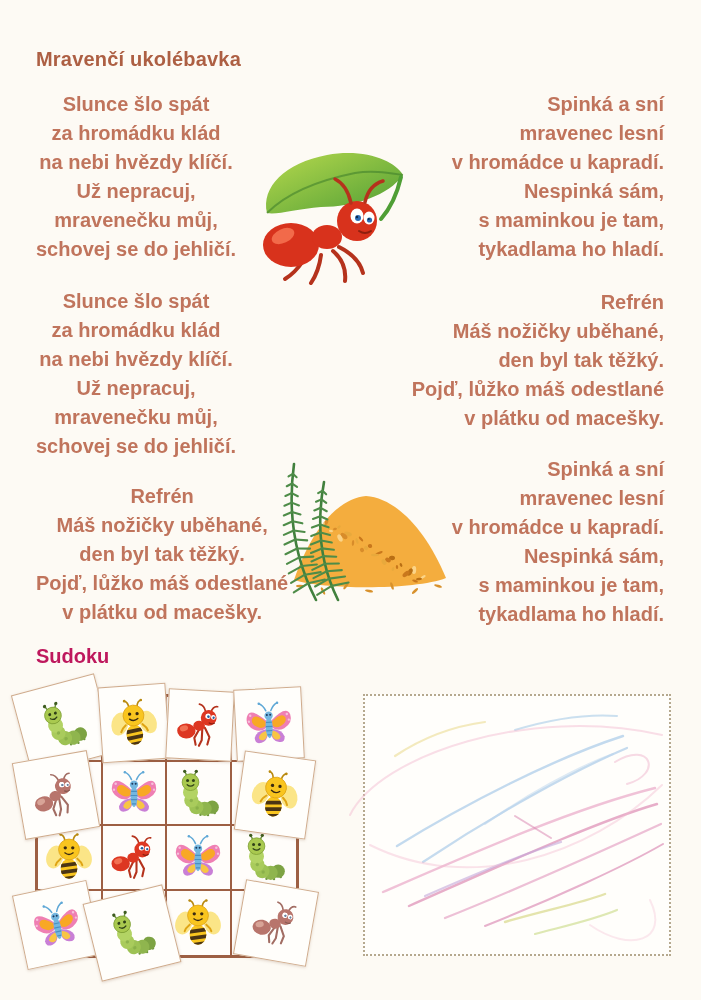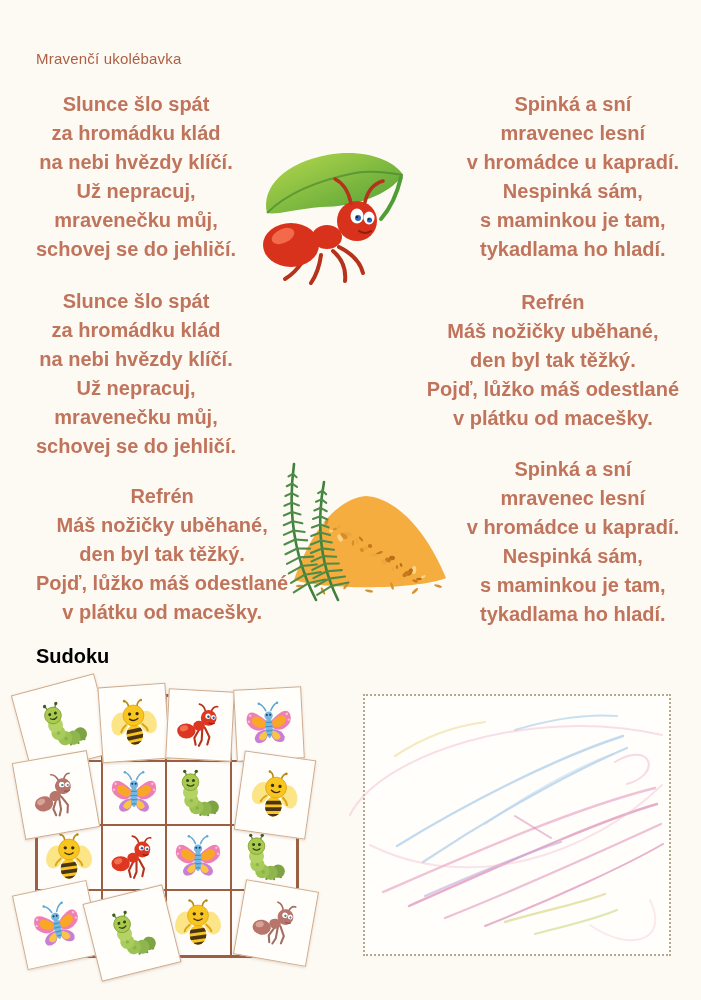--- a/index.html
+++ b/index.html
@@ -1,24 +1,24 @@
 <!DOCTYPE html>
 <html><head>
 <meta charset="utf-8">
 <style>
   html,body{margin:0;padding:0;background:#e8e4dc;}
   .page{position:relative;width:701px;height:1000px;background:#fdfaf4;
         font-family:"Liberation Sans",sans-serif;overflow:hidden;margin:0 auto;}
-  .title{position:absolute;left:36px;top:48px;font-size:15px;font-weight:normal;
+  .title{position:absolute;left:36px;top:48px;font-size:20px;font-weight:bold;
          color:#ad5f43;margin:0;line-height:22px;letter-spacing:.2px;}
   .lyric-block{position:absolute;font-size:20px;font-weight:bold;color:#c0745c;
                line-height:29px;white-space:nowrap;}
   .lyric-block.left{left:36px;text-align:center;}
-  .lyric-block.right{right:22px;text-align:center;}
-  .heading{position:absolute;font-size:20px;font-weight:bold;color:#000000;
+  .lyric-block.right{right:37px;text-align:right;}
+  .heading{position:absolute;font-size:20px;font-weight:bold;color:#be185d;
            margin:0;line-height:22px;}
   .illus{position:absolute;}
   #sudoku-grid{position:absolute;left:35px;top:694px;width:258px;height:258px;
                display:grid;grid-template-columns:repeat(4,1fr);grid-template-rows:repeat(4,1fr);
                border:3px solid #9d5f43;background:#fffdfa;}
   .sudoku-cell{position:relative;display:flex;align-items:center;justify-content:center;
                border-right:2px solid #9d5f43;border-bottom:2px solid #9d5f43;}
   .sudoku-cell:nth-child(4n){border-right:none;}
   .sudoku-cell:nth-last-child(-n+4){border-bottom:none;}
   .insect{width:50px;height:50px;display:block;}

